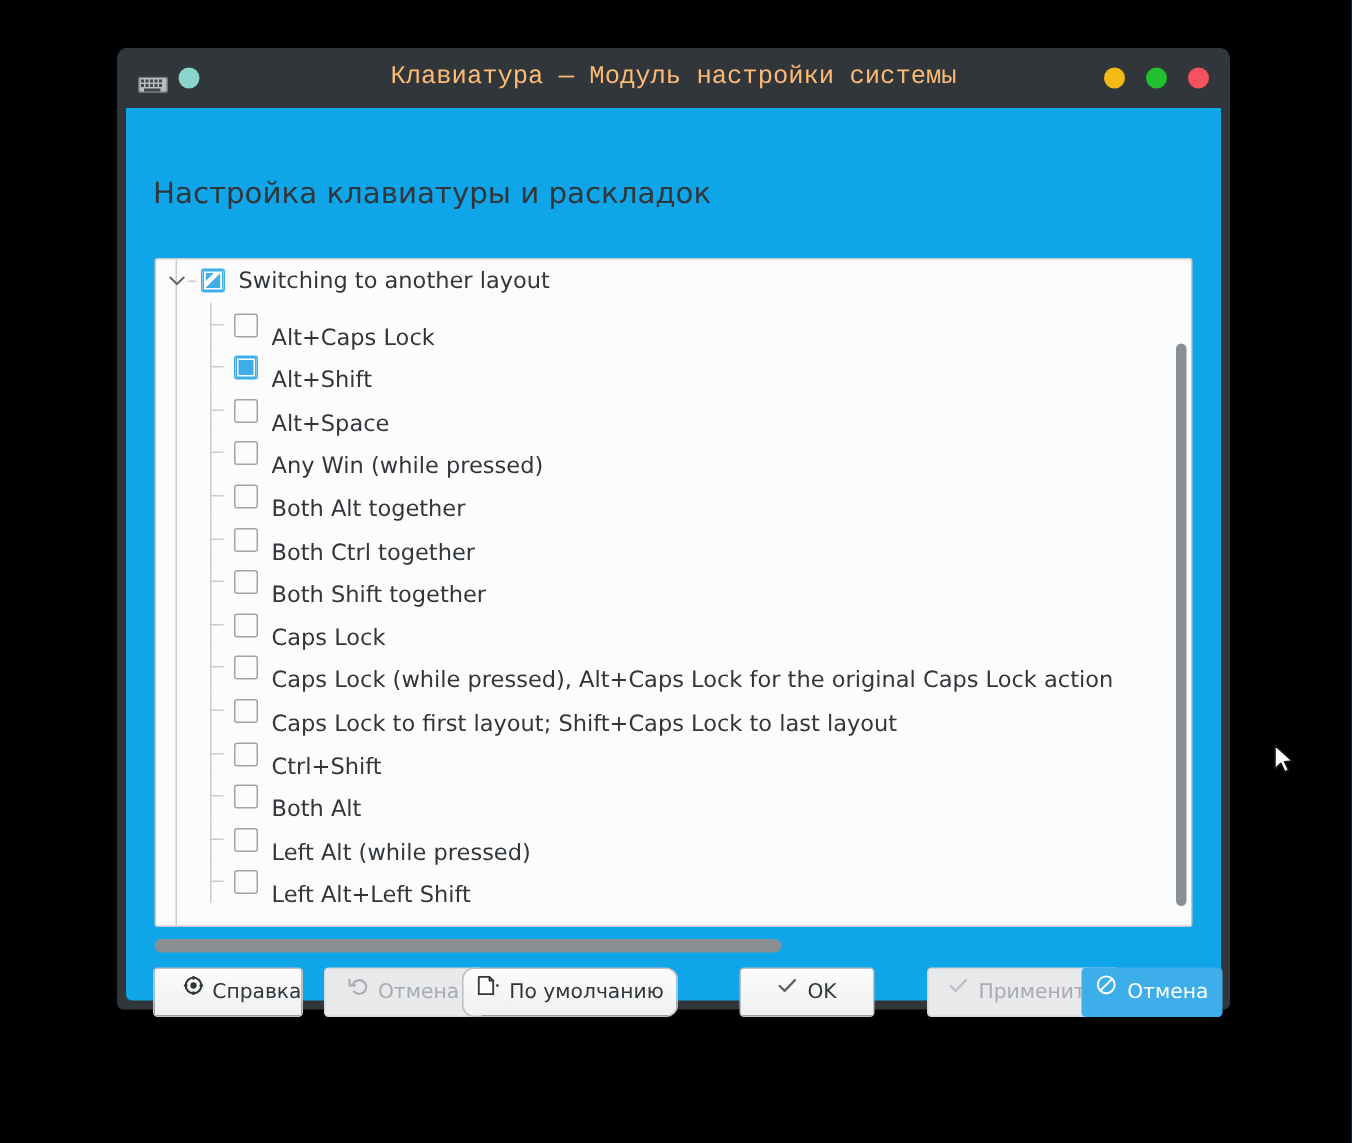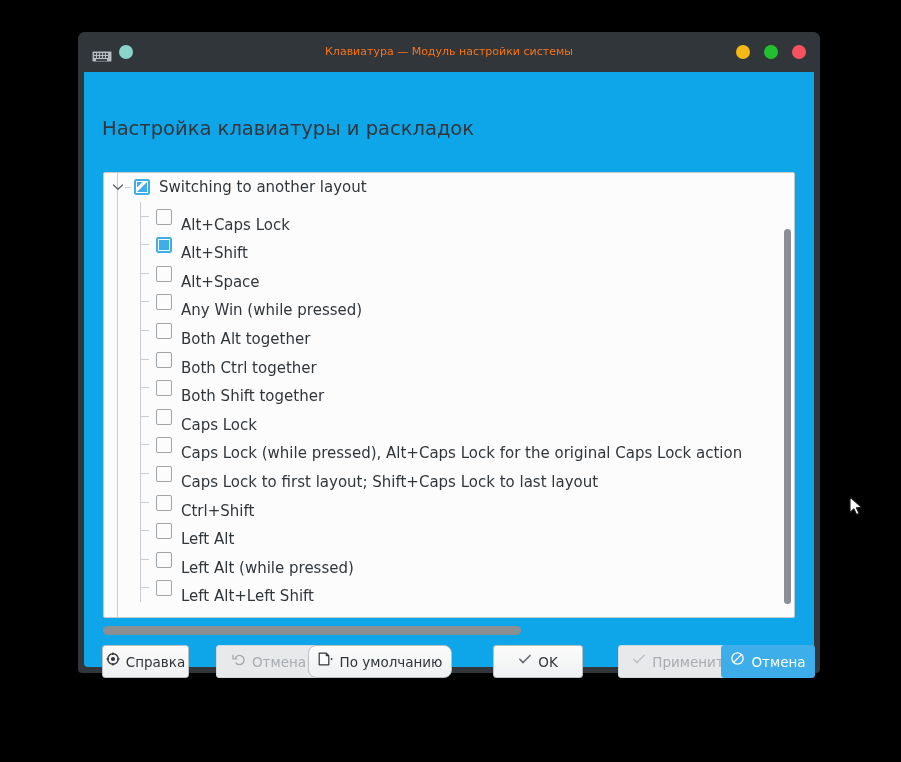--- a/index.html
+++ b/index.html
@@ -26,22 +26,23 @@
     position: absolute; left: 0; top: 0;
     width: 742px; height: 40px;
     border-radius: 7px 7px 0 0;
     background: #31363b;
   }
   .title-text {
     position: absolute; left: 0; top: 0;
     width: 742px; height: 40px;
     line-height: 40px;
     text-align: center;
-    color: #f97316;
-    font-size: 11px;
+    color: #fdba74;
+    font-size: 17px;
+    font-family: Liberation Mono, monospace;
   }
   .kbd-icon {
     position: absolute; left: 14px; top: 15px;
     width: 20px; height: 11px;
   }
   .tb-dot-left {
     position: absolute; left: 41px; top: 13px;
     width: 14px; height: 14px; border-radius: 50%;
     background: #8bd4cc;
   }
@@ -219,21 +220,21 @@
   }
   .btn .bico {
     display: inline-block;
     vertical-align: middle;
     margin-right: 6px;
     position: relative;
     top: -1px;
   }
   .btn .btxt { vertical-align: middle; }
 
-  .b-help    { left: 18px;  top: 3px; width: 87px; }
+  .b-help    { left: 18px;  top: 3px; width: 100px; text-align: right; }
   .b-reset   { left: 132px; top: 3px; width: 106px; }
   .b-default { left: 224px; top: 3px; width: 144px; border-radius: 8px; }
   .b-ok      { left: 409px; top: 3px; width: 90px; }
   .b-apply   { left: 505px; top: 3px; width: 128px; margin-left: 29px; }
   .b-cancel  { left: 637px; top: 3px; width: 94px; }
 
   
   .cursor { position: absolute; left: 849px; top: 496px; width: 16px; height: 22px; }
 </style>
 </head>
@@ -353,21 +354,21 @@
             <div class="row">
               <span class="branch-v"></span>
               <span class="branch-h"></span>
               <span class="cb cb-child "></span>
               <span class="lbl lbl-child">Ctrl+Shift</span>
             </div>
             <div class="row">
               <span class="branch-v"></span>
               <span class="branch-h"></span>
               <span class="cb cb-child "></span>
-              <span class="lbl lbl-child">Left Alt</span>
+              <span class="lbl lbl-child">Both Alt</span>
             </div>
             <div class="row">
               <span class="branch-v"></span>
               <span class="branch-h"></span>
               <span class="cb cb-child "></span>
               <span class="lbl lbl-child">Left Alt (while pressed)</span>
             </div>
             <div class="row">
               <span class="branch-v"></span>
               <span class="branch-h"></span>

